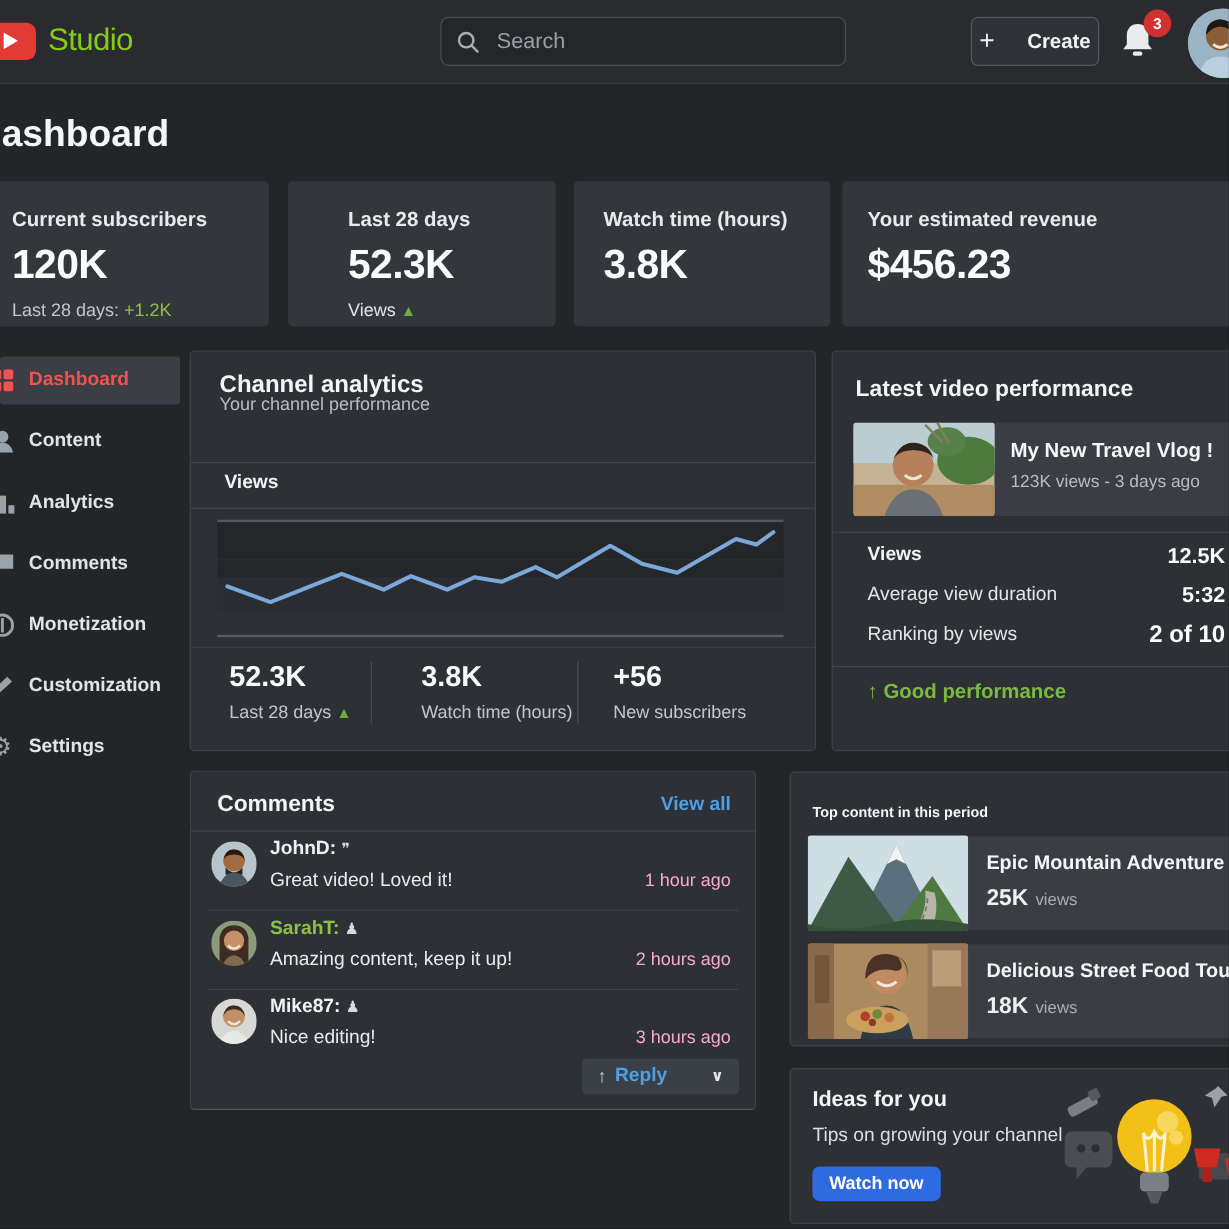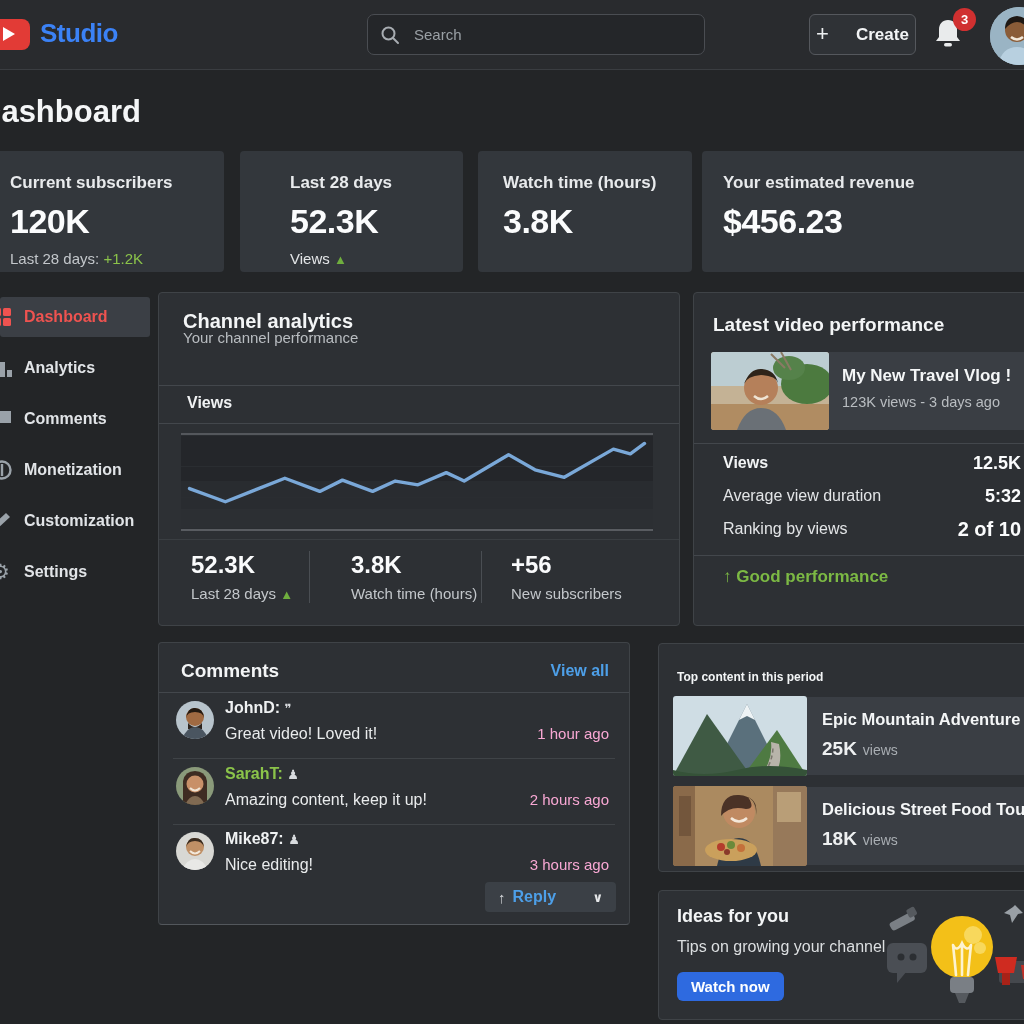--- a/index.html
+++ b/index.html
@@ -6,23 +6,23 @@
   *{box-sizing:border-box;}
   .canvas{
     position:relative;width:1024px;height:1024px;overflow:hidden;
     background:#232527;color:#f1f3f4;
     font-family:"Liberation Sans","DejaVu Sans",sans-serif;
   }
   
   .header{position:absolute;left:0;top:0;width:1024px;height:70px;background:#292b2e;border-bottom:1px solid #3a3d41;}
   .logo-badge{position:absolute;left:-14px;top:19px;width:44px;height:31px;background:#e23b36;border-radius:8px;}
   .logo-badge .tri{position:absolute;left:17px;top:8px;width:0;height:0;border-left:12px solid #fff;border-top:7.5px solid transparent;border-bottom:7.5px solid transparent;}
-  .logo-text{position:absolute;left:40px;top:18px;font-size:26px;font-weight:700;letter-spacing:-0.5px;color:#3b82f6;}
+  .logo-text{position:absolute;left:40px;top:18px;font-size:26px;font-weight:400;letter-spacing:-0.5px;color:#84cc16;}
   .search-box{position:absolute;left:367px;top:14px;width:338px;height:41px;background:#242629;border:1px solid #4a4d52;border-radius:7px;display:flex;align-items:center;padding:0 12px;}
-  .search-box input{flex:1;background:transparent;border:none;outline:none;color:#e8eaec;font-size:15px;font-family:inherit;margin-left:12px;}
+  .search-box input{flex:1;background:transparent;border:none;outline:none;color:#e8eaec;font-size:18px;font-family:inherit;margin-left:12px;}
   .search-box input::placeholder{color:#9aa0a5;}
   .create-btn{position:absolute;left:809px;top:14px;width:107px;height:41px;background:#2f3236;border:1px solid #55585d;border-radius:6px;display:flex;align-items:center;justify-content:center;gap:9px;cursor:pointer;}
   .create-plus{font-size:22px;font-weight:400;color:#eceef0;line-height:1;margin-top:-2px;}
   .create-label{font-size:17px;font-weight:700;color:#f2f4f5;margin-left:18px;}
   .bell-wrap{position:absolute;left:931px;top:14px;width:46px;height:44px;}
   .badge{position:absolute;left:22px;top:-6px;width:23px;height:23px;background:#d03030;border-radius:50%;display:flex;align-items:center;justify-content:center;font-size:13px;font-weight:700;color:#fff;}
   .avatar-top{position:absolute;left:990px;top:7px;width:58px;height:58px;border-radius:50%;overflow:hidden;background:#9ab4c4;}
   
   .page-title{position:absolute;left:-21px;top:94px;font-size:31px;font-weight:700;color:#f4f6f7;}
   
@@ -163,20 +163,29 @@
     <div class="side-item active">
       <span class="side-icon">
         <svg width="22" height="22" viewBox="0 0 22 22">
             <rect x="2" y="2" width="8" height="8" rx="1.5" fill="currentColor"></rect>
             <rect x="12" y="2" width="8" height="8" rx="1.5" fill="currentColor"></rect>
             <rect x="2" y="12" width="8" height="8" rx="1.5" fill="currentColor"></rect>
             <rect x="12" y="12" width="8" height="8" rx="1.5" fill="currentColor"></rect>
           </svg>
       </span>
       <span class="lbl">Dashboard</span>
+    </div>
+    <div class="side-item">
+      <span class="side-icon">
+        <svg width="22" height="22" viewBox="0 0 22 22">
+            <circle cx="11" cy="7" r="5" fill="currentColor"></circle>
+            <path d="M2 20 q2 -8 9 -8 q7 0 9 8 z" fill="currentColor"></path>
+          </svg>
+      </span>
+      <span class="lbl">Content</span>
     </div>
     <div class="side-item">
       <span class="side-icon">
         <svg width="22" height="22" viewBox="0 0 22 22">
             <rect x="2" y="11" width="5" height="9" fill="currentColor"></rect>
             <rect x="9" y="5" width="5" height="15" fill="currentColor"></rect>
             <rect x="16" y="13" width="5" height="7" fill="currentColor"></rect>
           </svg>
       </span>
       <span class="lbl">Analytics</span>

